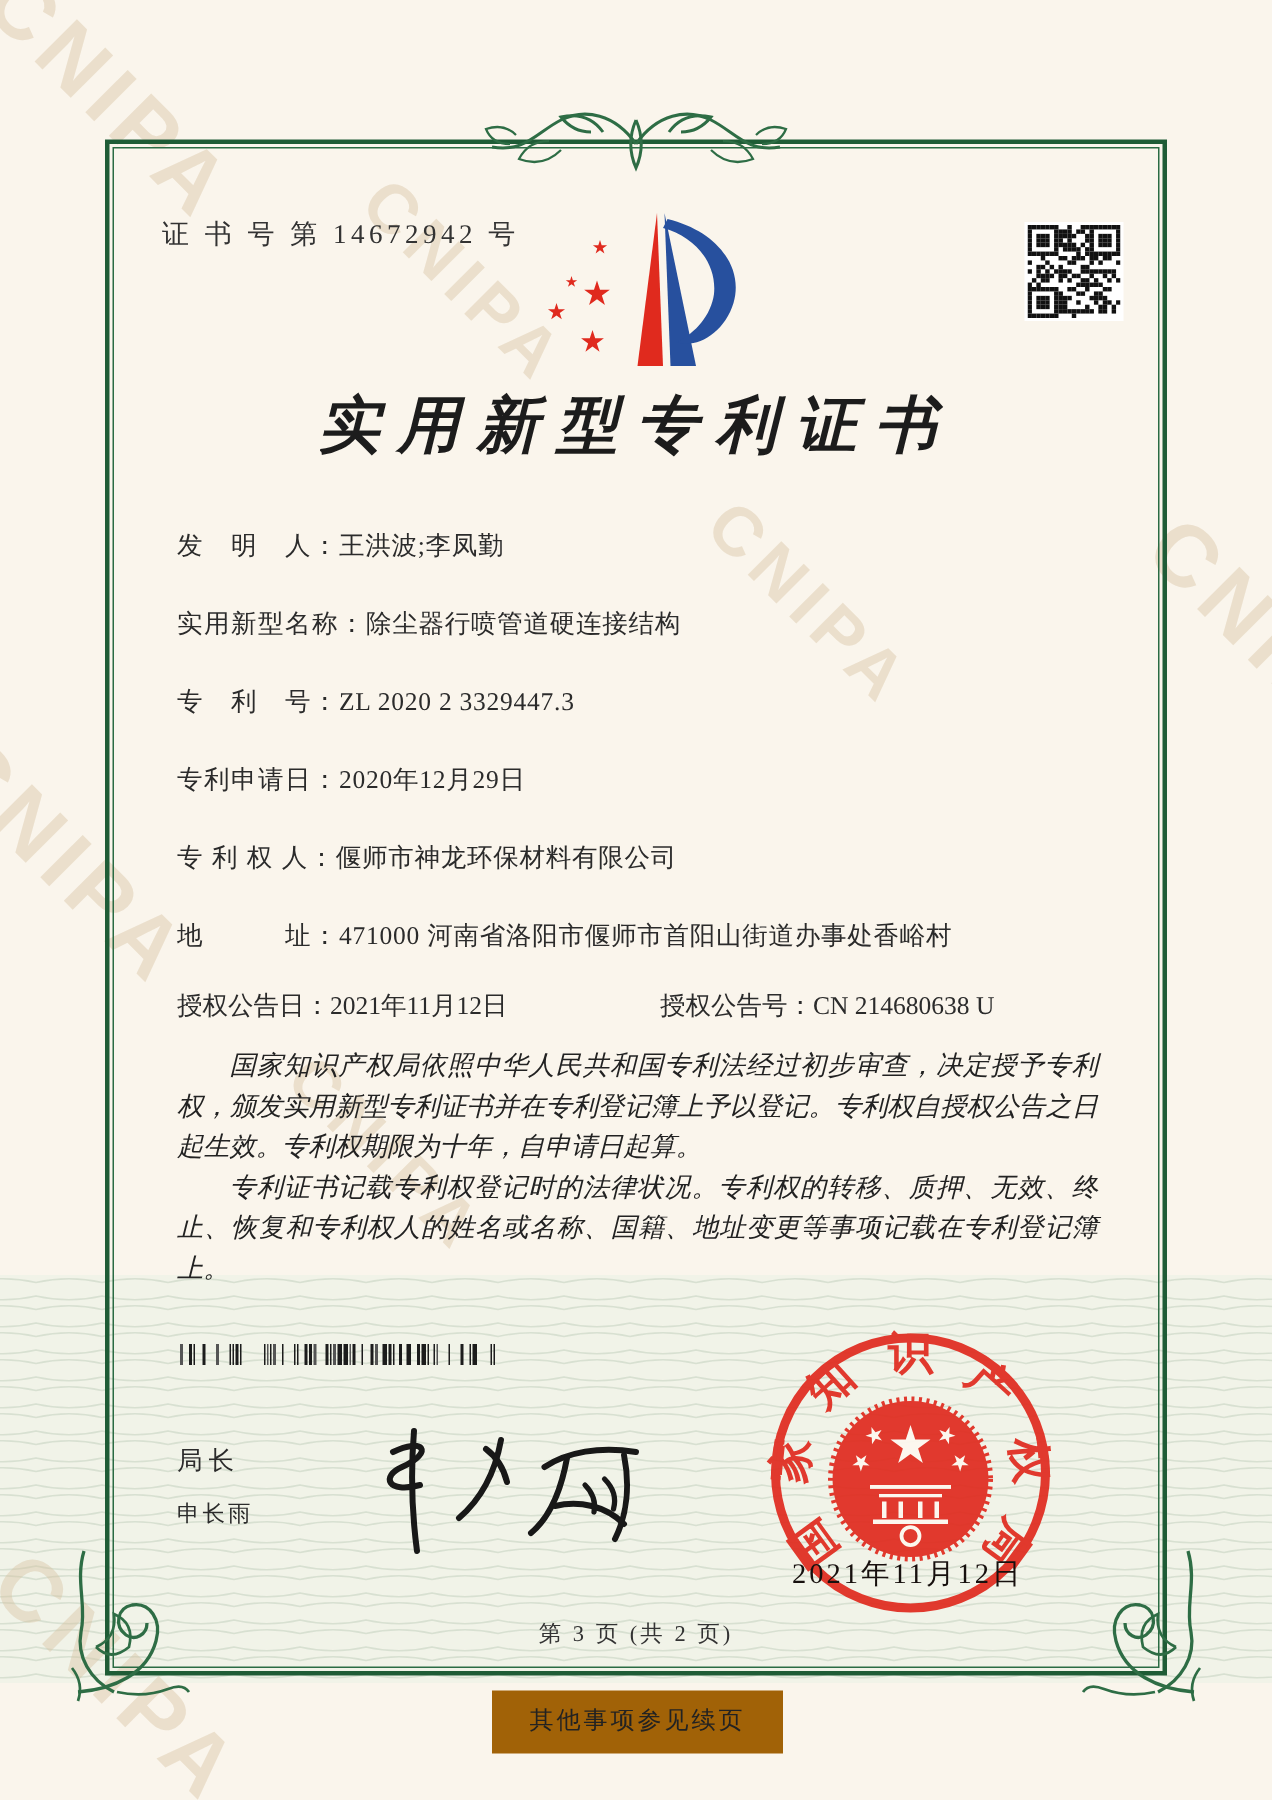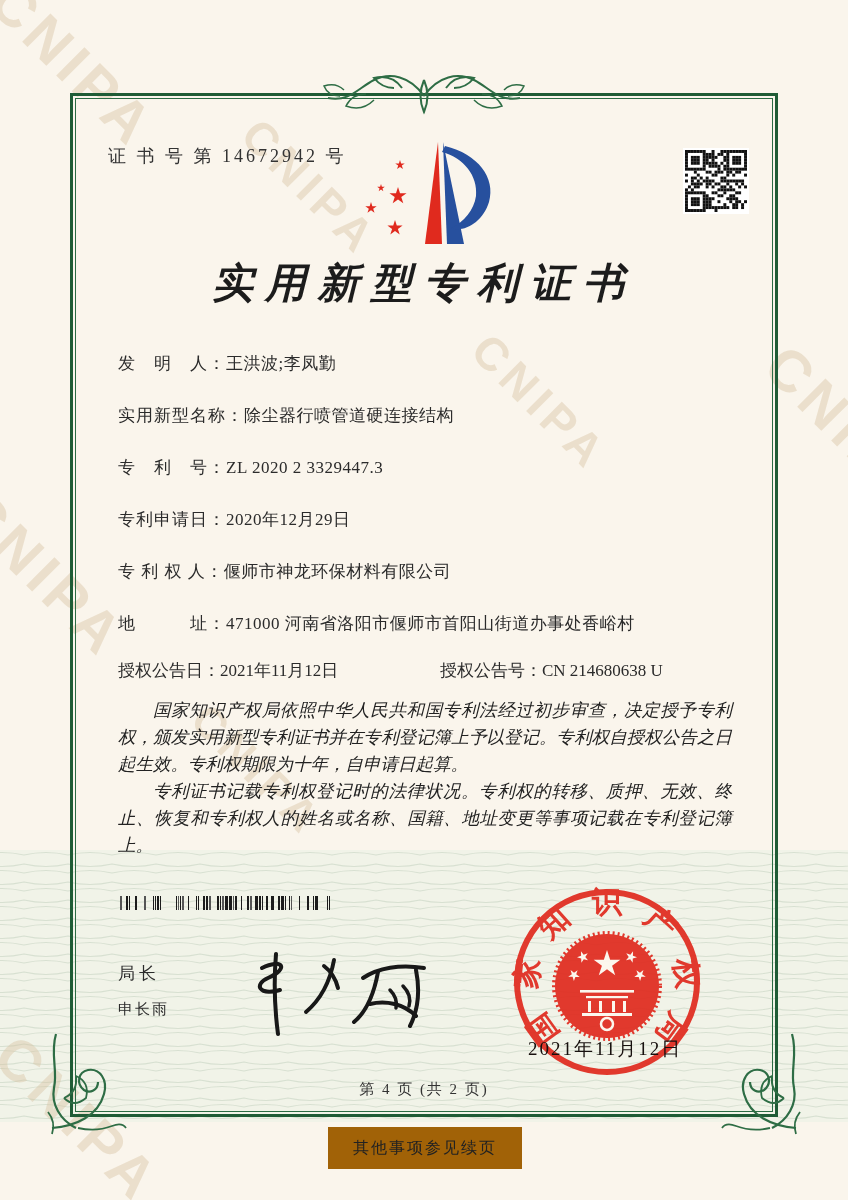--- a/index.html
+++ b/index.html
@@ -532,17 +532,17 @@
           <rect x="-8" y="15" width="3" height="11" fill="#fdf8ef"></rect>
           <rect x="5" y="15" width="3" height="11" fill="#fdf8ef"></rect>
           <rect x="16" y="15" width="3" height="11" fill="#fdf8ef"></rect>
           <rect x="-25" y="27" width="50" height="3" fill="#fdf8ef"></rect>
           <circle cy="38" r="6" fill="none" stroke="#fdf8ef" stroke-width="2.5"></circle>
         </g>
       </g>
     </svg>
     <div class="seal-date">2021年11月12日</div>
 
-    <div class="page-info">第 4 页 (共 2 页)</div>
+    <div class="page-info">第 3 页 (共 2 页)</div>
 
     <div class="cont-box">其他事项参见续页</div>
   </div>
 </div>
 
 </body></html>

